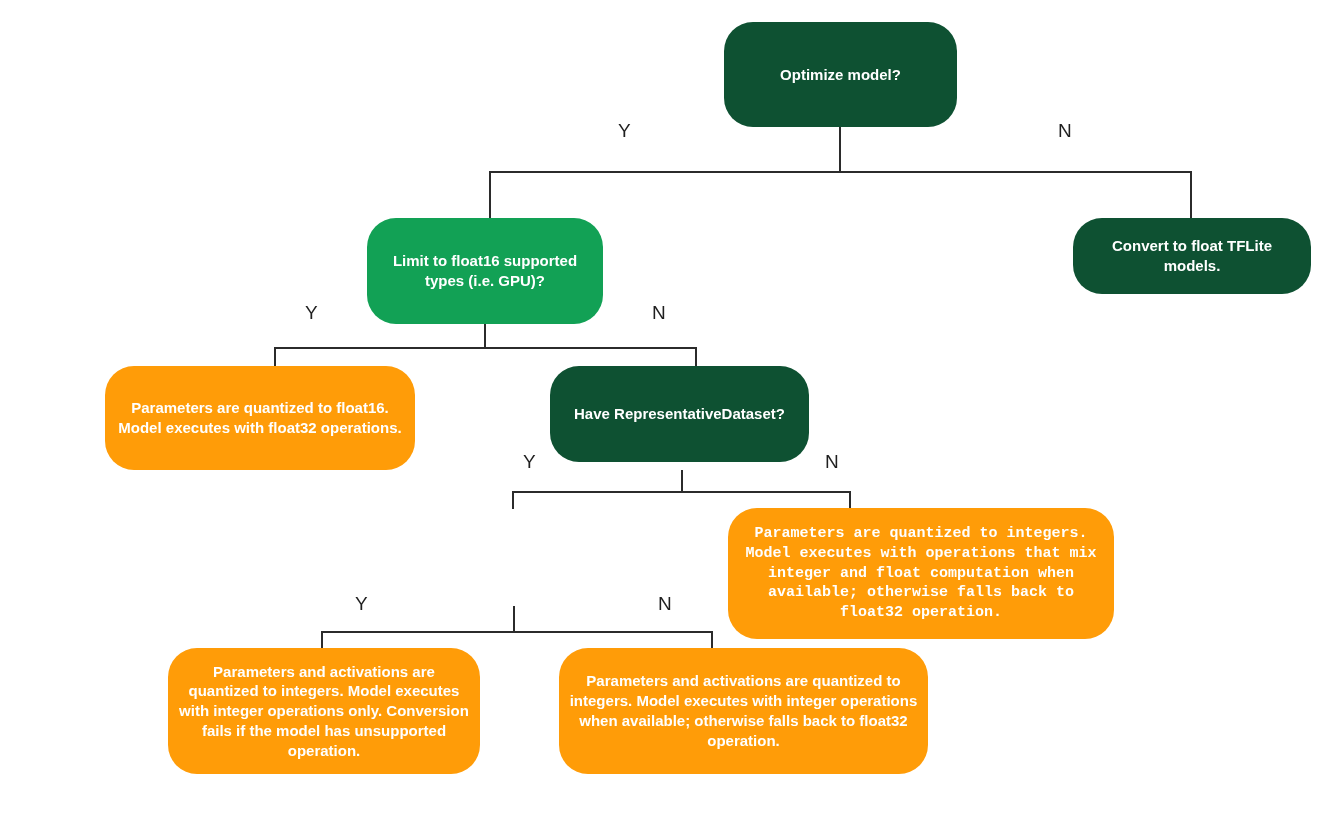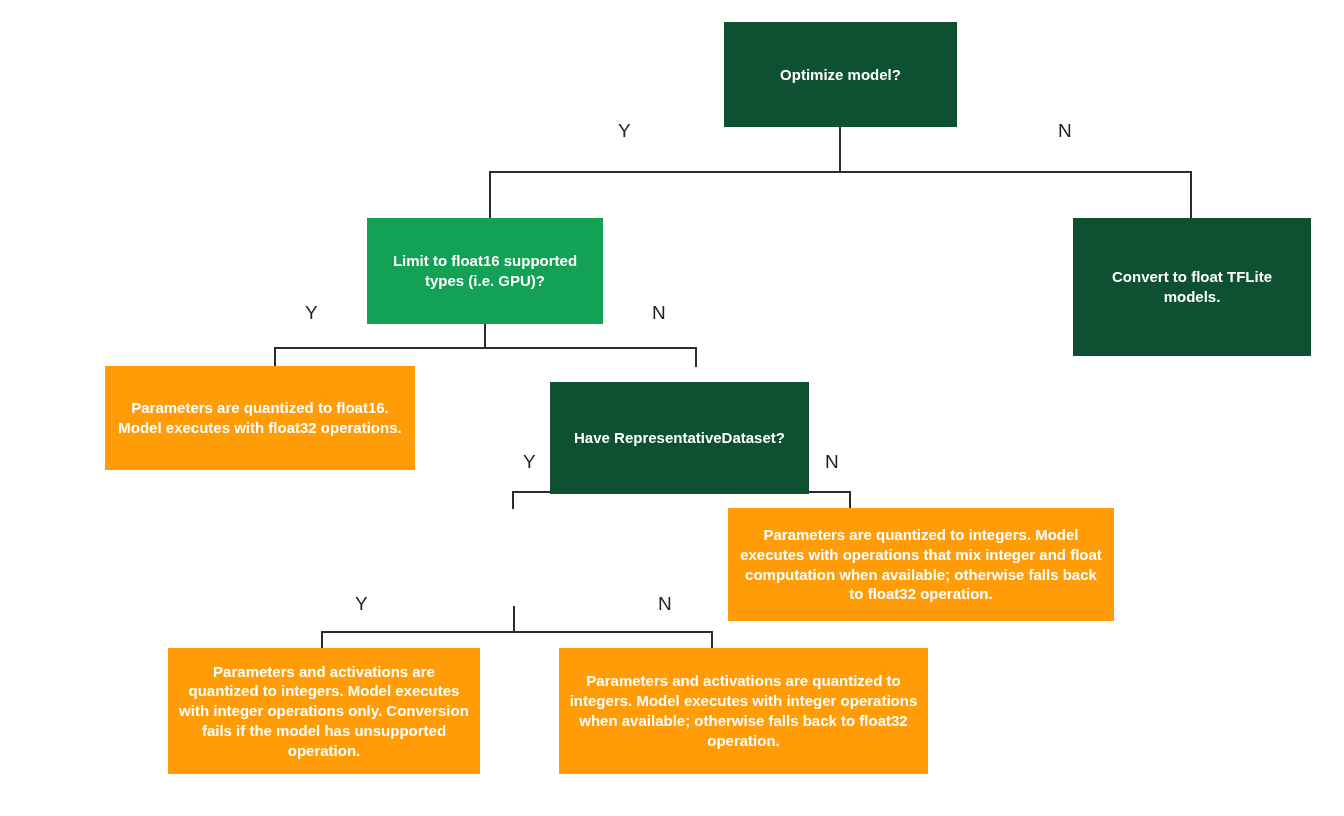--- a/index.html
+++ b/index.html
@@ -22,20 +22,21 @@
     display: flex;
     align-items: center;
     justify-content: center;
     text-align: center;
     color: #ffffff;
     font-weight: bold;
     box-sizing: border-box;
     padding: 4px 10px;
     line-height: 1.32;
     z-index: 3;
+    border-radius: 29px;
   }
   .node.dark   { background: #0e5132; }
   .node.bright { background: #12a155; }
   .node.orange { background: #ff9c08; }
 
   .node .txt { display: block; width: 100%; }
 
   
   .vline {
     position: absolute;
@@ -71,53 +72,53 @@
 
   <div class="hline" style="left:489px; top:171px; width:703px;"></div>
 
   <div class="vline" style="left:489px; top:171px; height:48px;"></div>
 
   <div class="vline" style="left:1190px; top:171px; height:48px;"></div>
 
   <div class="branch-label" style="left:618px; top:121px;">Y</div>
   <div class="branch-label" style="left:1058px; top:121px;">N</div>
 
-  <div class="node dark" style="left:1073px; top:218px; width:238px; height:138px; font-size:15px;">
+  <div class="node dark" style="left:1073px; top:218px; width:238px; height:76px; font-size:15px;">
     <span class="txt">Convert to float TFLite models.</span>
   </div>
 
   <div class="node bright" style="left:367px; top:218px; width:236px; height:106px; font-size:15px;">
     <span class="txt">Limit to float16 supported types (i.e. GPU)?</span>
   </div>
 
   <div class="vline" style="left:484px; top:324px; height:24px;"></div>
   <div class="hline" style="left:274px; top:347px; width:423px;"></div>
   <div class="vline" style="left:274px; top:347px; height:20px;"></div>
   <div class="vline" style="left:695px; top:347px; height:20px;"></div>
 
   <div class="branch-label" style="left:305px; top:303px;">Y</div>
   <div class="branch-label" style="left:652px; top:303px;">N</div>
 
   <div class="node orange" style="left:105px; top:366px; width:310px; height:104px; font-size:15px;">
     <span class="txt">Parameters are quantized to float16. Model executes with float32 operations.</span>
   </div>
 
-  <div class="node dark" style="left:550px; top:382px; width:259px; height:112px; font-size:15px;">
+  <div class="node dark" style="left:550px; top:366px; width:259px; height:96px; font-size:15px;">
     <span class="txt">Have RepresentativeDataset?</span>
   </div>
 
   <div class="vline" style="left:681px; top:470px; height:22px;"></div>
   <div class="hline" style="left:512px; top:491px; width:339px;"></div>
   <div class="vline" style="left:512px; top:491px; height:18px;"></div>
   <div class="vline" style="left:849px; top:491px; height:18px;"></div>
 
   <div class="branch-label" style="left:523px; top:452px;">Y</div>
   <div class="branch-label" style="left:825px; top:452px;">N</div>
 
-  <div class="node orange" style="left:728px; top:508px; width:386px; height:113px; font-size:15px;">
+  <div class="node orange" style="left:728px; top:508px; width:386px; height:131px; font-size:15px;font-family:Liberation Mono, monospace;">
     <span class="txt">Parameters are quantized to integers. Model executes with operations that mix integer and float computation when available; otherwise falls back to float32 operation.</span>
   </div>
 
 
   <div class="vline" style="left:513px; top:606px; height:26px;"></div>
   <div class="hline" style="left:321px; top:631px; width:391px;"></div>
   <div class="vline" style="left:321px; top:631px; height:18px;"></div>
   <div class="vline" style="left:711px; top:631px; height:18px;"></div>
 
   <div class="branch-label" style="left:355px; top:594px;">Y</div>

